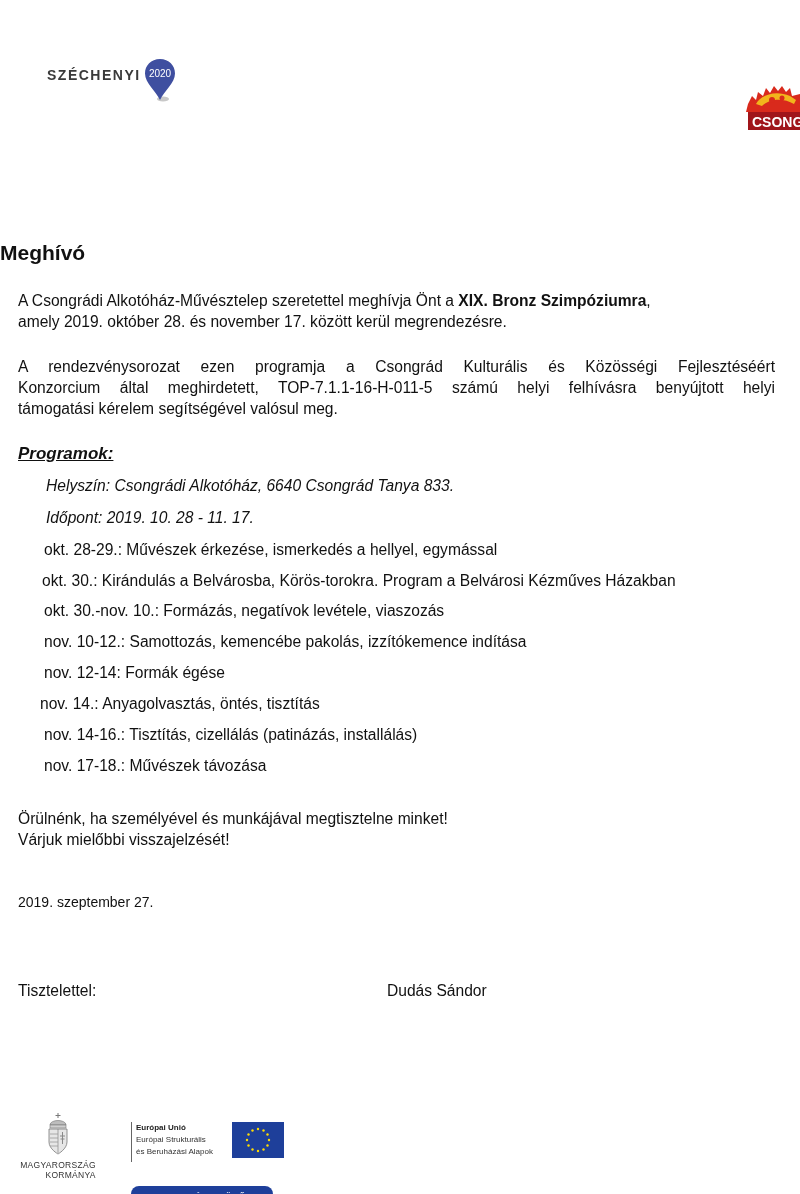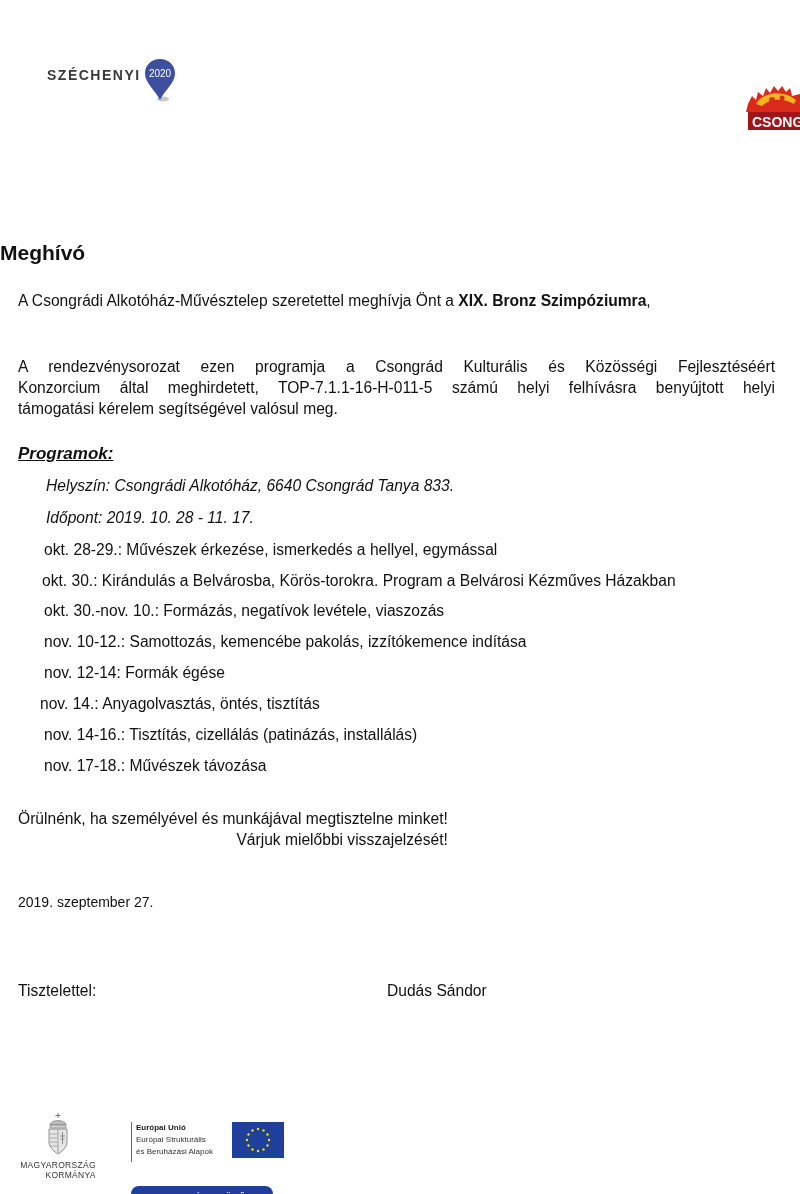--- a/index.html
+++ b/index.html
@@ -19,21 +19,21 @@
     .p1 { top: 290px; }
     .p2 { top: 356px; width: 757px; }
     .p2 .line { display: block; text-align: justify; text-align-last: justify; }
     .p2 .line.last { text-align-last: left; }
 
     .programs-heading { position: absolute; left: 18px; top: 444px; font-size: 17px; font-weight: bold; font-style: italic; text-decoration: underline; color: #111; }
 
     .prog { position: absolute; font-size: 15.6px; color: #111; white-space: nowrap; }
     .italic { font-style: italic; }
 
-    .closing { position: absolute; left: 18px; top: 808px; font-size: 15.6px; line-height: 21px; text-align: right; }
+    .closing { position: absolute; left: 18px; top: 808px; font-size: 15.6px; line-height: 21px; }
     .date { position: absolute; left: 18px; top: 894px; font-size: 14px; }
     .regards { position: absolute; left: 18px; top: 982px; font-size: 15.6px; }
     .signer { position: absolute; left: 387px; top: 982px; font-size: 15.6px; }
 
     .footer { position: absolute; left: 18px; top: 1112px; height: 72px; display: flex; align-items: flex-start; }
     .gov { width: 80px; display: flex; flex-direction: column; align-items: center; }
     .gov-text { font-family: Liberation Sans, sans-serif; font-size: 8.5px; letter-spacing: 0.3px; color: #333; text-align: right; line-height: 10px; margin-top: 2px; }
     .eu { margin-left: 2px; display: flex; flex-direction: column; padding-left: 31px; }
     .eu-top { display: flex; align-items: stretch; height: 40px; border-left: 1px solid #666; margin-top: 10px; }
     .eu-text { padding-left: 4px; font-size: 8px; line-height: 12px; color: #333; width: 98px; }
@@ -63,20 +63,21 @@
     <circle cx="40" cy="24" r="2.5" fill="#d92a1c"></circle>
     <rect x="6" y="38" width="52" height="18" fill="#a0151a"></rect>
     <text x="10" y="53" font-family="Liberation Sans, sans-serif" font-weight="bold" font-size="14" fill="#ffffff">CSONG</text>
   </svg>
 </div>
 
 <div class="title">Meghívó</div>
 
 <div class="p p1">
   <span>A Csongrádi Alkotóház-Művésztelep szeretettel meghívja Önt a </span><b>XIX. Bronz Szimpóziumra</b><span>,</span><br>
+  <span>amely 2019. október 28. és november 17. között kerül megrendezésre.</span>
 </div>
 
 <div class="p p2">
   <span class="line">A rendezvénysorozat ezen programja a Csongrád Kulturális és Közösségi Fejlesztéséért</span>
   <span class="line">Konzorcium által meghirdetett, TOP-7.1.1-16-H-011-5 számú helyi felhívásra benyújtott helyi</span>
   <span class="line last">támogatási kérelem segítségével valósul meg.</span>
 </div>
 
 <div class="programs-heading">Programok:</div>
 

